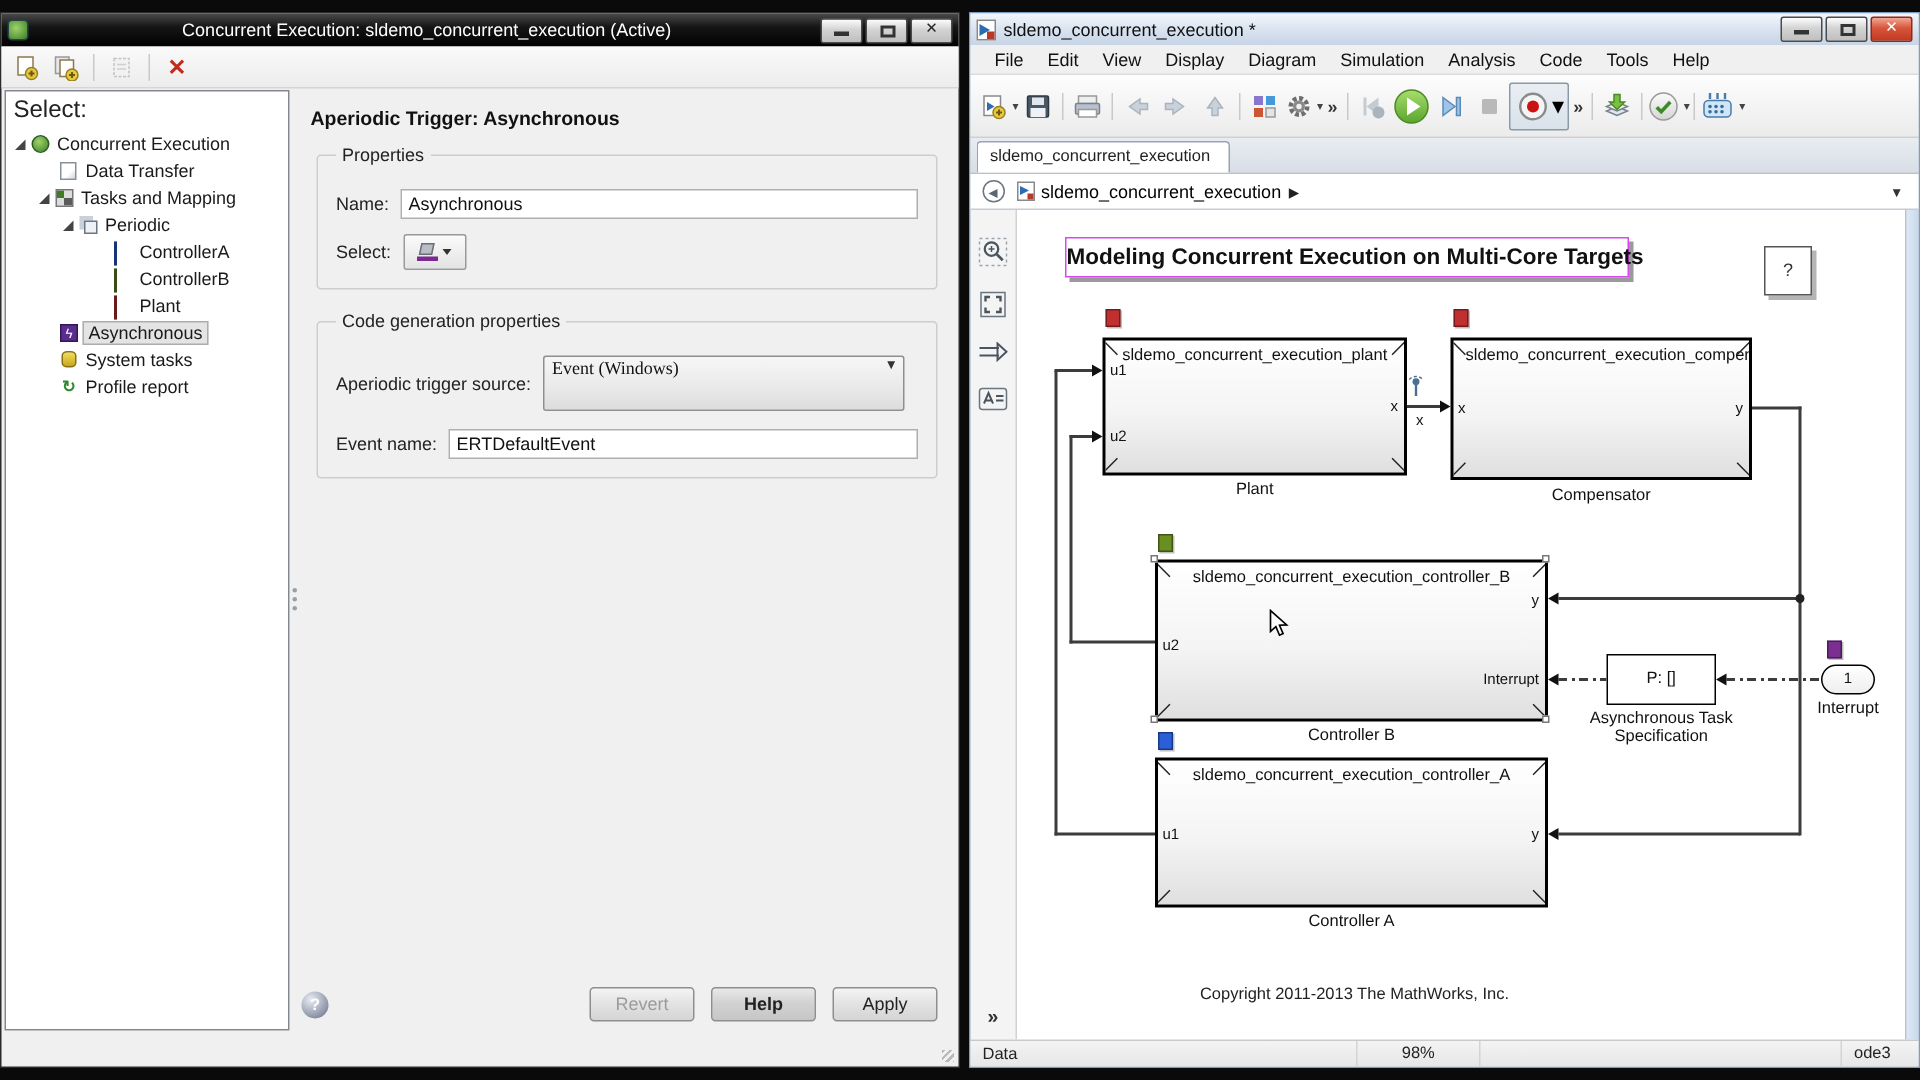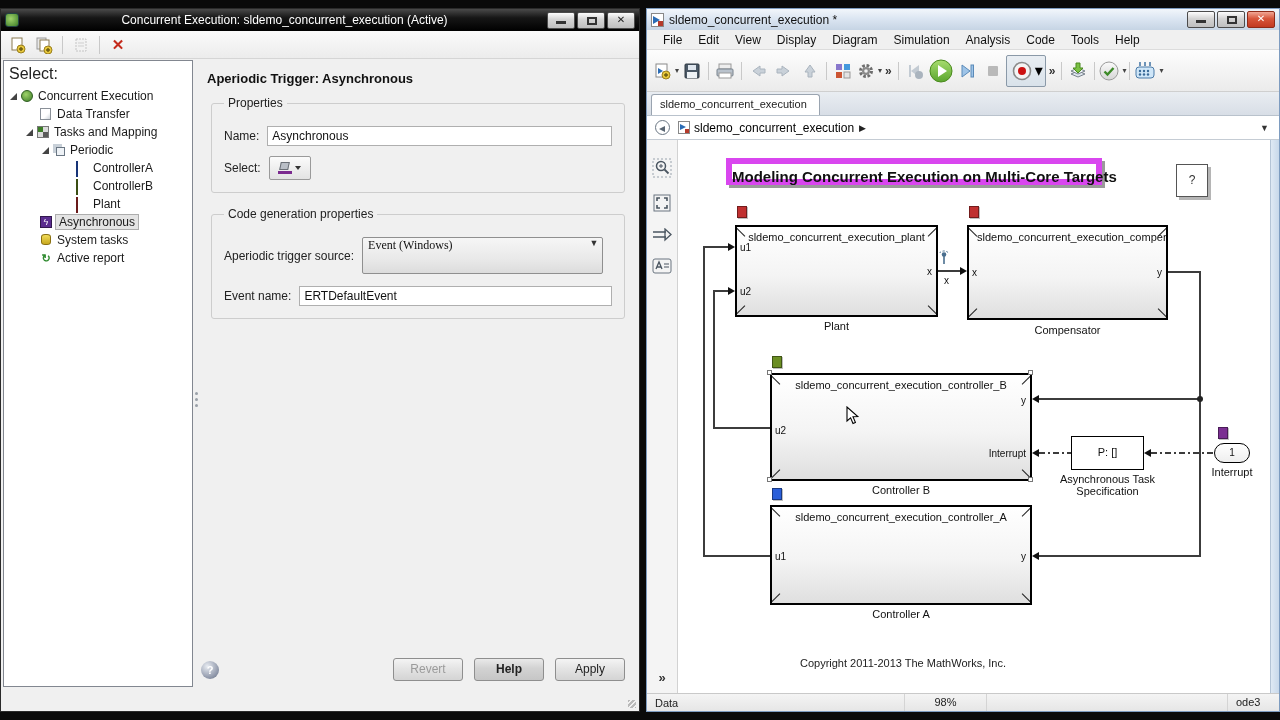--- a/index.html
+++ b/index.html
@@ -85,21 +85,21 @@
   .pal-overflow { position:absolute; bottom:8px; left:0; width:100%; text-align:center; font-size:13px; color:#333; font-weight:bold; }
   .canvas { flex:1; background:#fff; position:relative; overflow:hidden; font-size:11px; }
   .vscroll { width:9px; background:linear-gradient(90deg,#dfe9f4,#c8d8ea); border-left:1px solid #b4c4d6; }
   .statusbar { height:18px; background:linear-gradient(#f4f4f4,#e6e6e6); border-top:1px solid #c9c9c9; display:flex; align-items:center; font-size:11px; color:#222; }
   .sb-ready { width:258px; padding-left:8px; border-right:1px solid #d4d4d4; height:100%; display:flex; align-items:center; }
   .sb-zoom { width:82px; text-align:center; border-right:1px solid #d4d4d4; height:100%; line-height:17px; }
   .sb-fill { flex:1; }
   .sb-solver { width:52px; border-left:1px solid #d4d4d4; height:100%; line-height:17px; padding-left:8px; }
 
   
-  .annot-title { position:absolute; left:32px; top:18px; width:376px; height:27px; background:#fff; border:6px solid #d946ef; box-shadow:3px 3px 0 #9a9a9a; font-size:15px; font-weight:bold; color:#111; text-align:center; line-height:25px; white-space:nowrap;margin-left:16px; }
+  .annot-title { position:absolute; left:32px; top:18px; width:376px; height:27px; background:#fff; border:1px solid #d946ef; box-shadow:3px 3px 0 #9a9a9a; font-size:15px; font-weight:bold; color:#111; text-align:center; line-height:25px; white-space:nowrap; }
   .help-blk { position:absolute; left:498px; top:24px; width:32px; height:33px; background:#fff; border:1px solid #555; box-shadow:3px 3px 0 #b5b5b5; text-align:center; line-height:31px; font-size:12px; color:#333; }
   .blk { position:absolute; border:2px solid #000; background:linear-gradient(#ffffff,#f4f4f4 55%,#dfdfdf); }
   .blk .hdr { position:absolute; left:0; right:0; top:4px; text-align:center; font-size:11px; color:#111; white-space:nowrap; overflow:hidden; }
   .blk .hdr.clip { text-align:left; padding-left:8px; }
   .port { position:absolute; font-size:10px; color:#111; }
   .notch { position:absolute; width:11px; height:11px; overflow:hidden; }
   .notch:before { content:""; position:absolute; width:14px; border-top:1.6px solid #222; }
   .n-nw:before { left:-4px; top:4px; transform:rotate(45deg); }
   .n-ne:before { right:-4px; top:4px; transform:rotate(-45deg); }
   .n-sw:before { left:-4px; bottom:4px; transform:rotate(-45deg); }
@@ -215,21 +215,21 @@
         <div class="trow" style="padding-left:36px">
           <span class="ticon">
               <span style="display:block;width:10px;height:11px;border-radius:4px/3px;background:linear-gradient(#f2dd5a,#c8a81e);border:1px solid #8a7010;margin-left:1px"></span>
             </span>
           <span class="lbl">System tasks</span>
         </div>
         <div class="trow" style="padding-left:36px">
           <span class="ticon">
               <span style="display:block;width:12px;height:12px;border-radius:50%;color:#2f8a2f;font-size:11px;line-height:12px;text-align:center;font-weight:bold">↻</span>
             </span>
-          <span class="lbl">Active report</span>
+          <span class="lbl">Profile report</span>
         </div>
       </div>
       <div class="splitter">
           <i></i>
           <i></i>
           <i></i>
         </div>
 
       <div class="props">
         <div class="phead">Aperiodic Trigger: Asynchronous</div>

